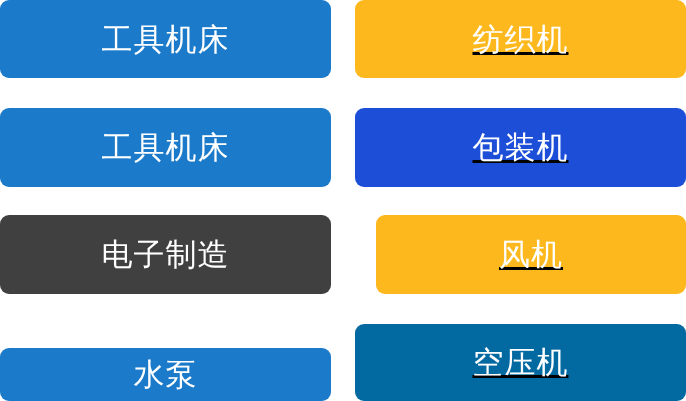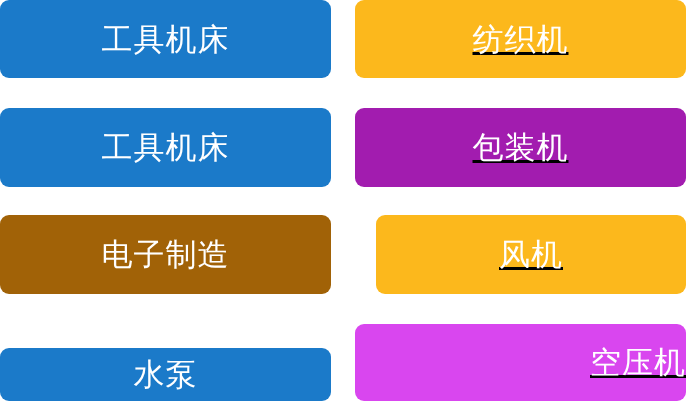--- a/index.html
+++ b/index.html
@@ -81,37 +81,37 @@
   <button class="cat-button yellow col-right row-1" style="background-color: rgb(252, 184, 28);">
     <span class="cat-label">纺织机</span>
   </button>
 
   <button class="cat-button blue col-left row-2" style="background-color: rgb(27, 122, 201);">
     <span class="cat-label">工具机床</span>
   </button>
 
   <div class="spacer" style="grid-column:2; grid-row:3;"></div>
 
-  <button class="cat-button yellow col-right row-2" style="background-color: #a21caf;">
+  <button class="cat-button yellow col-right row-2" style="background-color: #1d4ed8;">
     <span class="cat-label">包装机</span>
   </button>
 
-  <button class="cat-button blue col-left row-3" style="background-color: #a16207; font-family: Liberation Serif, serif;">
+  <button class="cat-button blue col-left row-3" style="background-color: #404040; font-family: Liberation Serif, serif;">
     <span class="cat-label">电子制造</span>
   </button>
 
   <div class="spacer" style="grid-column:2; grid-row:5;"></div>
 
   <button class="cat-button yellow col-right row-3" style="background-color: rgb(252, 184, 28); margin-left: 21px;">
     <span class="cat-label">风机</span>
   </button>
 
   <button class="cat-button blue col-left row-4" style="background-color: rgb(27, 122, 201); margin-top: 24px;">
     <span class="cat-label">水泵</span>
   </button>
 
   <div class="spacer" style="grid-column:2; grid-row:7;"></div>
 
-  <button class="cat-button yellow col-right row-4" style="background-color: #d946ef; justify-content: flex-end;">
+  <button class="cat-button yellow col-right row-4" style="background-color: #0369a1;">
     <span class="cat-label">空压机</span>
   </button>
 
 </div>
 
 </body></html>

